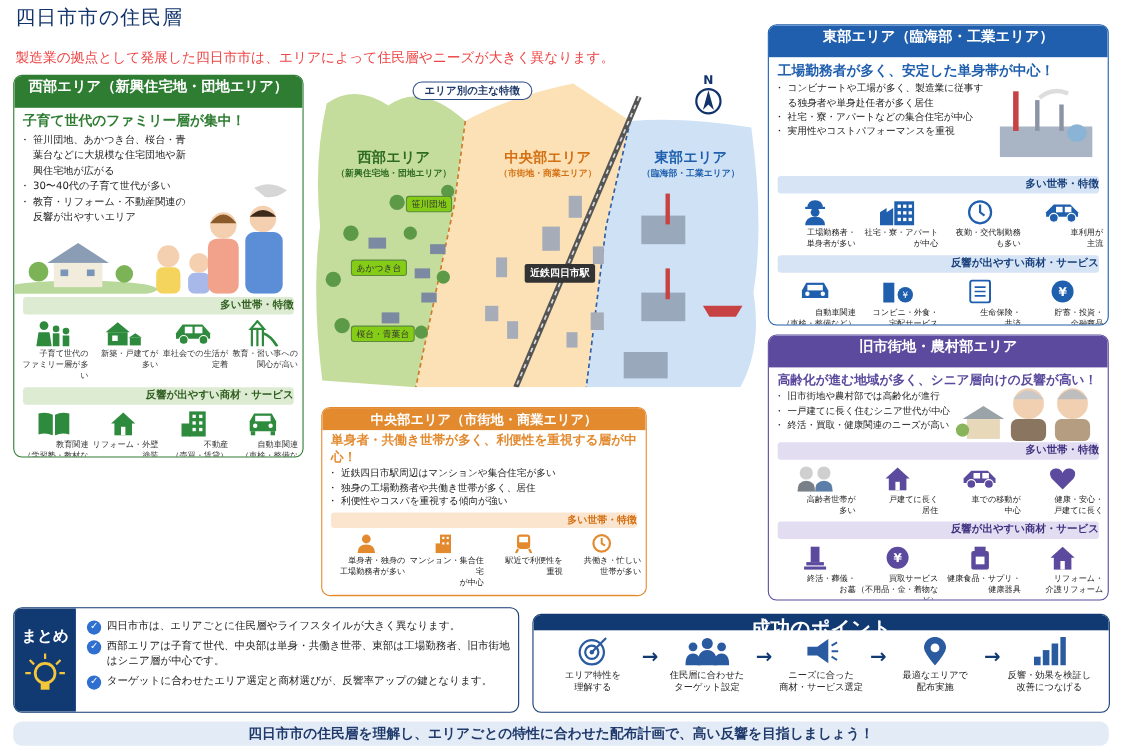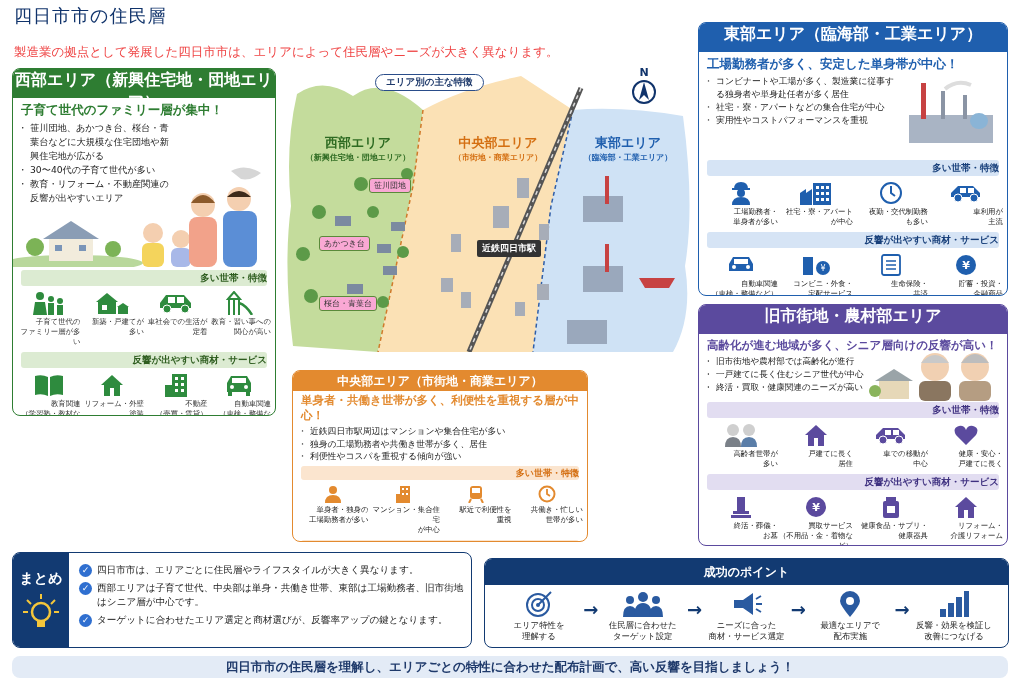--- a/index.html
+++ b/index.html
@@ -1,21 +1,21 @@
 <!DOCTYPE html>
 <html><head>
 <meta charset="utf-8">
 <style>
 *{box-sizing:border-box;margin:0;padding:0}
 body{width:1024px;height:683px;background:#ffffff;font-family:"DejaVu Sans","Liberation Sans",sans-serif;color:#222;position:relative;overflow:hidden}
 .abs{position:absolute}
 .title{left:14px;top:4px;font-size:18px;font-weight:normal;color:#10336b;letter-spacing:1px}
 .subtitle{left:14px;top:44px;font-size:12.5px;color:#ef4444}
 .card{position:absolute;background:#fff;border-radius:8px;overflow:hidden}
-.card-head{color:#fff;font-weight:bold;text-align:center;font-size:16px;height:29px;line-height:22px}
+.card-head{color:#fff;font-weight:bold;text-align:center;font-size:13px;height:29px;line-height:22px}
 .headline{font-weight:bold;font-size:12.5px;padding:4px 8px 2px}
 .bullets{list-style:none;font-size:9.2px;line-height:14px;padding:0 8px}
 .bullets li{padding-left:9px;position:relative}
 .bullets li:before{content:"・";position:absolute;left:-3px}
 .sec-bar{margin:3px 8px;font-size:9.5px;font-weight:bold;text-align:right;height:16px;line-height:16px;border-radius:3px}
 .icons{display:flex;justify-content:space-around;padding:2px 4px}
 .icon-item{width:25%;text-align:right;font-size:7.4px;line-height:10px}
 .icon-item .ic{height:24px;display:flex;align-items:center;justify-content:center;margin-bottom:2px}
 
 .west{left:12px;top:68px;width:264px;height:348px;border:1.5px solid #2e7d32}
@@ -36,32 +36,32 @@
 .east .sec-bar{background:#d6e4f5;color:#173f7a}
 
 .old{left:698px;top:304px;width:310px;height:242px;border:1.5px solid #5b4a9e}
 .old .card-head{background:#5b4a9e}
 .old .headline{color:#5b4a9e;font-size:11.5px}
 .old .sec-bar{background:#e2ddf1;color:#3f3180}
 
 .map{left:283px;top:66px;width:412px;height:286px}
 .map-label{position:absolute;font-weight:bold;text-align:center}
 .pill{position:absolute;left:92px;top:8px;border:1.5px solid #2a4d8a;border-radius:12px;padding:1px 10px;font-size:9.5px;font-weight:bold;color:#1f3a6b;background:#fff}
-.place{position:absolute;background:#f9a8d4;border:1px solid #5a8a3a;border-radius:3px;font-size:8px;padding:1px 4px;color:#333}
+.place{position:absolute;background:#84cc16;border:1px solid #5a8a3a;border-radius:3px;font-size:8px;padding:1px 4px;color:#333}
 .station{position:absolute;background:#333;color:#fff;font-size:9px;padding:2px 5px;border-radius:2px;font-weight:bold}
 
 .summary{left:12px;top:552px;width:460px;height:96px;border:1.5px solid #123a72;border-radius:8px;overflow:hidden;background:#fff}
 .summary .side{position:absolute;left:0;top:0;width:56px;height:100%;background:#123a72;color:#fff;text-align:center}
 .summary .side .lbl{font-size:14px;font-weight:bold;margin-top:17px}
 .summary ul{list-style:none;position:absolute;left:66px;top:10px;font-size:9.6px;line-height:14px;right:6px}
 .summary li{position:relative;padding-left:18px;margin-bottom:4px}
 .chk{position:absolute;left:0;top:1px;width:13px;height:13px;border-radius:50%;background:#2f6fd0;color:#fff;font-size:9px;line-height:13px;text-align:center}
 
 .points{left:484px;top:558px;width:525px;height:90px;border:1.5px solid #123a72;border-radius:8px;overflow:hidden;background:#fff}
-.points .card-head{background:#123a72;height:26px;line-height:26px;font-size:12px}
+.points .card-head{background:#123a72;height:14px;line-height:26px;font-size:18px}
 .steps{display:flex;align-items:flex-start;justify-content:space-between;padding:6px 12px 0}
 .step{text-align:center;font-size:8.4px;line-height:11px;width:84px;color:#222}
 .step .ic{height:26px;display:flex;align-items:center;justify-content:center;margin-bottom:3px}
 .arrow{color:#123a72;font-size:18px;font-weight:bold;margin-top:8px}
 .footer{left:12px;top:656px;width:996px;height:22px;background:#e3ebf6;border-radius:8px;text-align:center;font-size:12.5px;color:#1f3a6b;line-height:22px;font-weight:bold}
 </style>
 </head>
 <body>
 
 <div class="abs title">四日市市の住民層</div>

